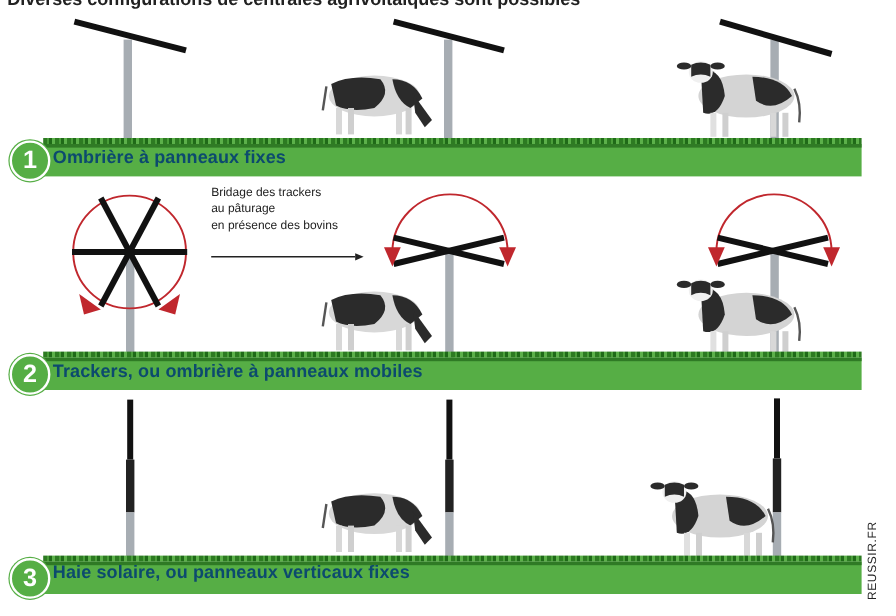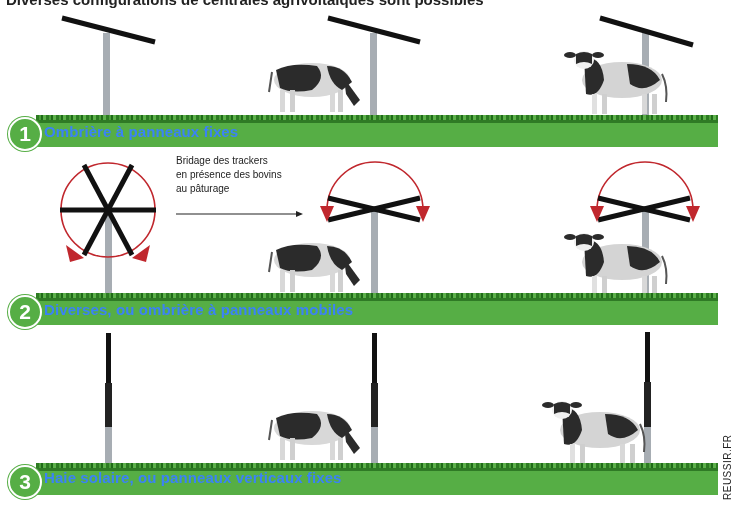--- a/index.html
+++ b/index.html
@@ -3,21 +3,21 @@
 <meta charset="utf-8">
 <style>
   html, body { margin: 0; padding: 0; background: #ffffff; }
   body { width: 747px; height: 513px; position: relative; overflow: hidden; font-family: "Liberation Sans", sans-serif; }
   .title { position: absolute; left: 6px; top: -9px; font-weight: bold; font-size: 15px; color: #222; white-space: nowrap; }
   .band { position: absolute; left: 20px; width: 698px; height: 24px; background: #56ae45; border-top: 3px solid #2f7a25; }
   .grass { position: absolute; left: 36px; width: 682px; height: 5px;
            background: repeating-linear-gradient(90deg, #2d7b22 0 3px, #4a9e3a 3px 5px, #1f6a18 5px 7px, #5cb04a 7px 10px); }
   .num { position: absolute; left: 8px; width: 30px; height: 30px; border-radius: 50%; background: #56ae45; border: 2px solid #fff;
          color: #fff; font-weight: bold; font-size: 21px; text-align: center; line-height: 30px; box-shadow: 0 0 0 1px #56ae45; }
-  .label { position: absolute; left: 44px; color: #3b82f6; font-weight: bold; font-size: 15px; white-space: nowrap; letter-spacing: 0.1px; }
+  .label { position: absolute; left: 44px; color: #0c4a6e; font-weight: bold; font-size: 15px; white-space: nowrap; letter-spacing: 0.1px; }
   svg { position: absolute; left: 0; top: 0; overflow: visible; }
   .note { position: absolute; left: 176px; top: 154px; font-size: 10px; line-height: 14px; color: #222; }
   .credit { position: absolute; left: 722px; top: 500px; transform: rotate(-90deg); transform-origin: left top; font-size: 10px; color: #222; letter-spacing: 0.5px; white-space: nowrap; }
 </style>
 </head>
 <body>
 
 <div class="title">Diverses configurations de centrales agrivoltaïques sont possibles</div>
 
 <svg width="747" height="513">
@@ -102,26 +102,26 @@
 </svg>
 
 <div class="grass" style="top:115px"></div>
 <div class="band" style="top:120px"></div>
 <div class="num" style="top:117px">1</div>
 <div class="label" style="top:123px">Ombrière à panneaux fixes</div>
 
 <div class="grass" style="top:293px"></div>
 <div class="band" style="top:298px"></div>
 <div class="num" style="top:295px">2</div>
-<div class="label" style="top:301px">Diverses, ou ombrière à panneaux mobiles</div>
+<div class="label" style="top:301px">Trackers, ou ombrière à panneaux mobiles</div>
 
 <div class="grass" style="top:463px"></div>
 <div class="band" style="top:468px"></div>
 <div class="num" style="top:465px">3</div>
 <div class="label" style="top:469px">Haie solaire, ou panneaux verticaux fixes</div>
 
 <div class="note">
   <div>Bridage des trackers</div>
+  <div>au pâturage</div>
   <div>en présence des bovins</div>
-  <div>au pâturage</div>
 </div>
 
 <div class="credit">REUSSIR.FR</div>
 
 </body></html>

